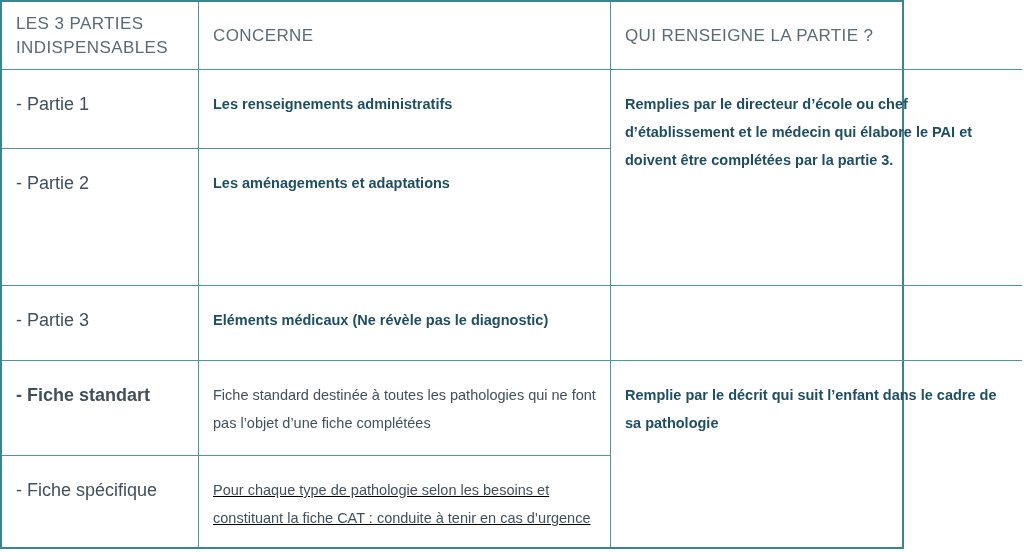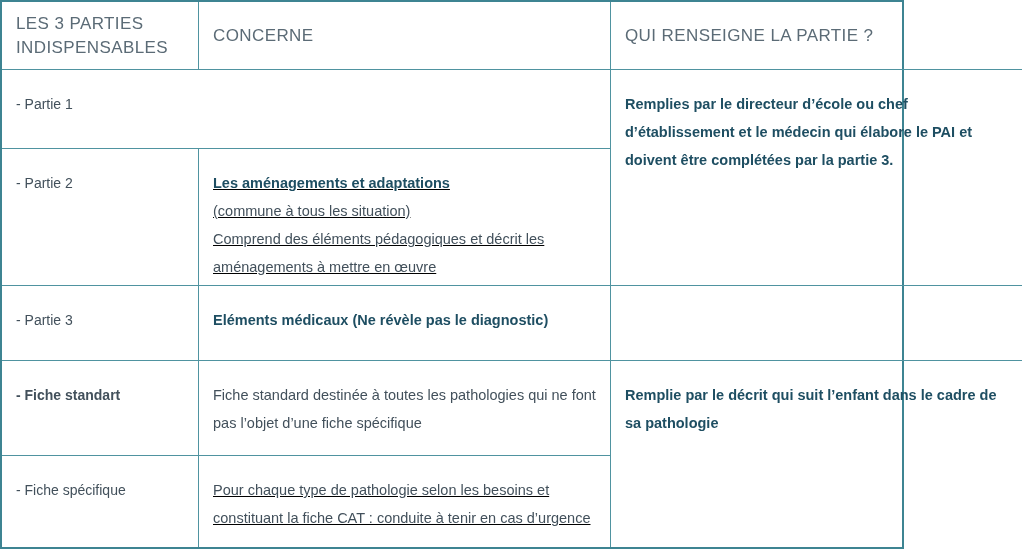--- a/index.html
+++ b/index.html
@@ -23,37 +23,37 @@
     border:2px solid var(--border-outer);
     background:#ffffff;
   }
   .cell{padding:20px 10px 0 14px;overflow:hidden;}
   .head{
     display:flex;align-items:center;padding:0 10px 0 14px;
     font-size:17px;letter-spacing:.4px;color:var(--header-text);
     line-height:24px;
   }
   .label{
-    font-size:14px;color:var(--body-text);line-height:28px;
+    font-size:18px;color:var(--body-text);line-height:28px;
   }
   .title{
     font-size:14.5px;font-weight:700;color:var(--bold-text);line-height:28px;
   }
   .details{
     font-size:14.5px;color:var(--body-text);line-height:28px;white-space:pre-line;
   }
   .who-text{
     font-size:14.5px;font-weight:700;color:var(--bold-text);line-height:28px;
   }
   
   .h1{grid-area:1/1/2/2;}
   .h2{grid-area:1/2/2/3;}
   .h3{grid-area:1/3/2/4;}
   .a1{grid-area:2/1/3/2;} .a2{grid-area:2/2/3/3;}
-  .b1{grid-area:3/1/4/2;} .b2{grid-area:3/2/4/3;text-decoration:underline;}
+  .b1{grid-area:3/1/4/2;} .b2{grid-area:3/2/4/3;}
   .c1{grid-area:4/1/5/2;} .c2{grid-area:4/2/5/3;}
   .d1{grid-area:5/1/6/2;font-weight:bold;} .d2{grid-area:5/2/6/3;}
   .e1{grid-area:6/1/7/2;} .e2{grid-area:6/2/7/3;text-decoration:underline;}
   .w1{grid-area:2/3/4/4;} .w2{grid-area:4/3/5/4;} .w3{grid-area:5/3/7/4;}
   
   .bl{border-left:1px solid var(--border-inner);}
   .bt{border-top:1px solid var(--border-inner);}
   .hb{border-bottom:1px solid var(--border-inner);}
 </style>
 </head>
@@ -68,42 +68,43 @@
     <span>CONCERNE</span>
   </div>
   <div class="head h3 bl hb">
     <span>QUI RENSEIGNE LA PARTIE ?</span>
   </div>
   <div class="hb" style="grid-area:1/1/2/2"></div>
 
   <div class="cell a1">
     <div class="label">- Partie 1</div>
   </div>
+  <div class="cell a2 bl">
+    <div class="title">Les renseignements administratifs</div>
+  </div>
 
   <div class="cell b1 bt">
     <div class="label">- Partie 2</div>
   </div>
   <div class="cell b2 bl bt">
     <div class="title">Les aménagements et adaptations</div>
-    <div class="details">(commune à tous les situation)
-Comprend des éléments pédagogiques et décrit les aménagements à mettre en œuvre</div>
   </div>
 
   <div class="cell c1 bt">
     <div class="label">- Partie 3</div>
   </div>
   <div class="cell c2 bl bt">
     <div class="title">Eléments médicaux (Ne révèle pas le diagnostic)</div>
   </div>
 
   <div class="cell d1 bt">
     <div class="label">- Fiche standart</div>
   </div>
   <div class="cell d2 bl bt">
-    <div class="details">Fiche standard destinée à toutes les pathologies qui ne font pas l’objet d’une fiche spécifique</div>
+    <div class="details">Fiche standard destinée à toutes les pathologies qui ne font pas l’objet d’une fiche complétées</div>
   </div>
 
   <div class="cell e1 bt">
     <div class="label">- Fiche spécifique</div>
   </div>
   <div class="cell e2 bl bt">
     <div class="details">Pour chaque type de pathologie selon les besoins et constituant la fiche CAT : conduite à tenir en cas d’urgence</div>
   </div>
 
   <div class="cell w1 bl">

